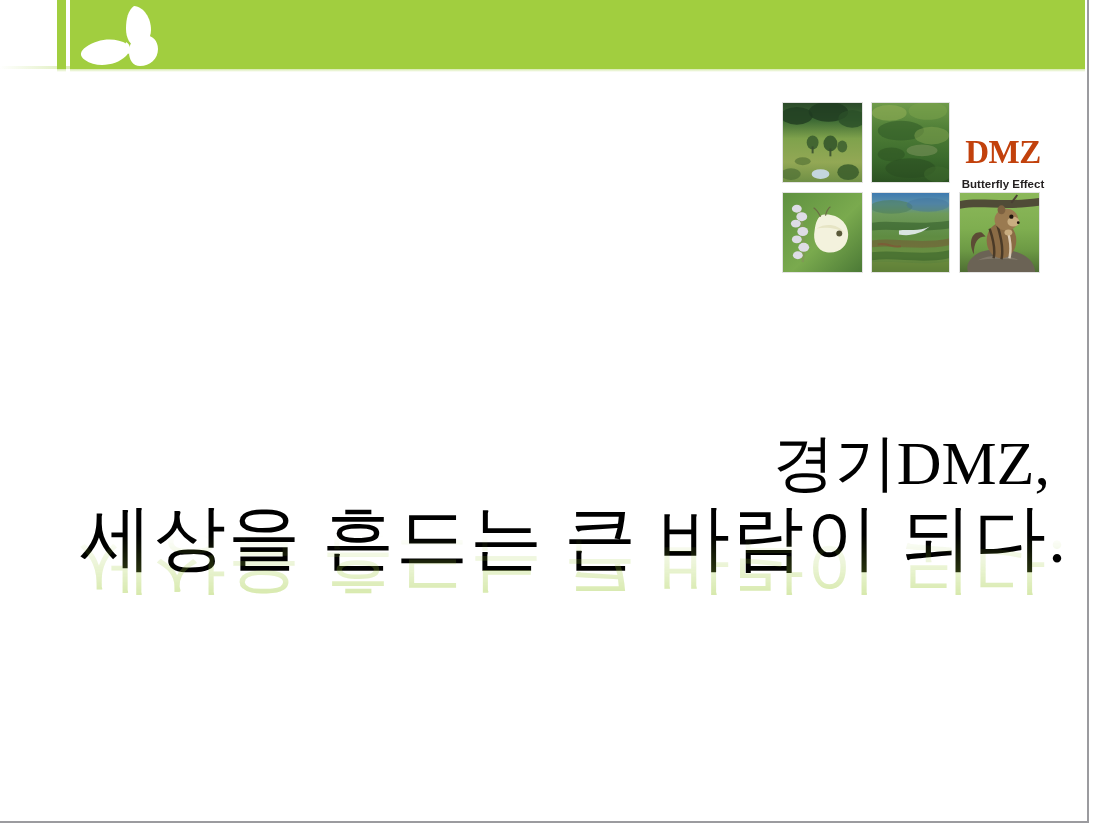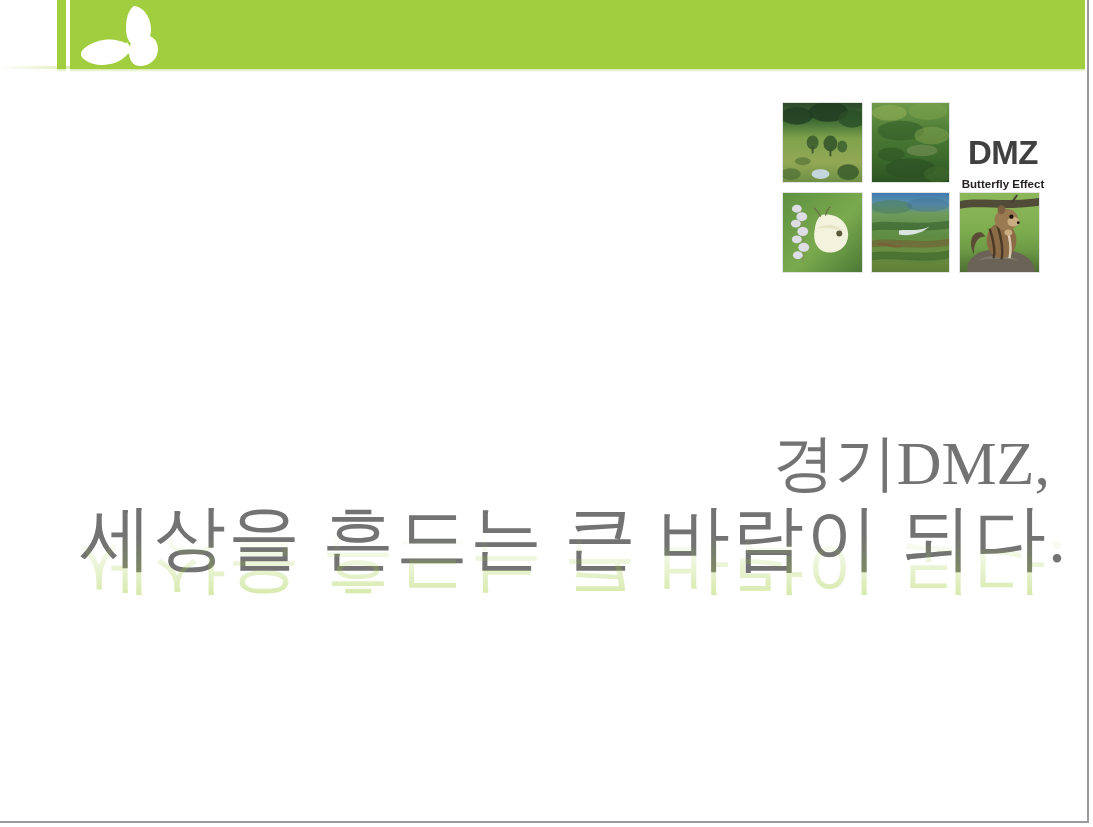--- a/index.html
+++ b/index.html
@@ -118,45 +118,45 @@
   .photo svg { display:block; width:100%; height:100%; }
 
   .dmz-wordmark {
     position: absolute;
     left: 178px;
     top: 36px;
     width: 90px;
     text-align: center;
   }
   .dmz-title {
-    font-family: Liberation Sans, sans-serif;
+    font-family: Liberation Serif, serif;
     font-weight: bold;
     font-size: 33px;
     letter-spacing: -0.5px;
-    color: #404040;
+    color: #c2410c;
     line-height: 1;
   }
   .dmz-sub {
     font-family: "Liberation Sans", sans-serif;
     font-weight: bold;
     font-size: 11.5px;
     color: #231f20;
     margin-top: 10px;
     line-height: 1;
   }
 
   
   .headline {
     position: absolute;
     left: 0;
     top: 432px;
     width: 1068px;
     text-align: right;
     font-family: "Liberation Serif", serif;
-    color: #737373;
+    color: #000000;
     line-height: 1.0;
   }
   .headline .line1 {
     font-size: 62px;
     padding-right: 18px;
     letter-spacing: 0px;
   }
   .headline .line2 {
     font-size: 72px;
     margin-top: 8px;

